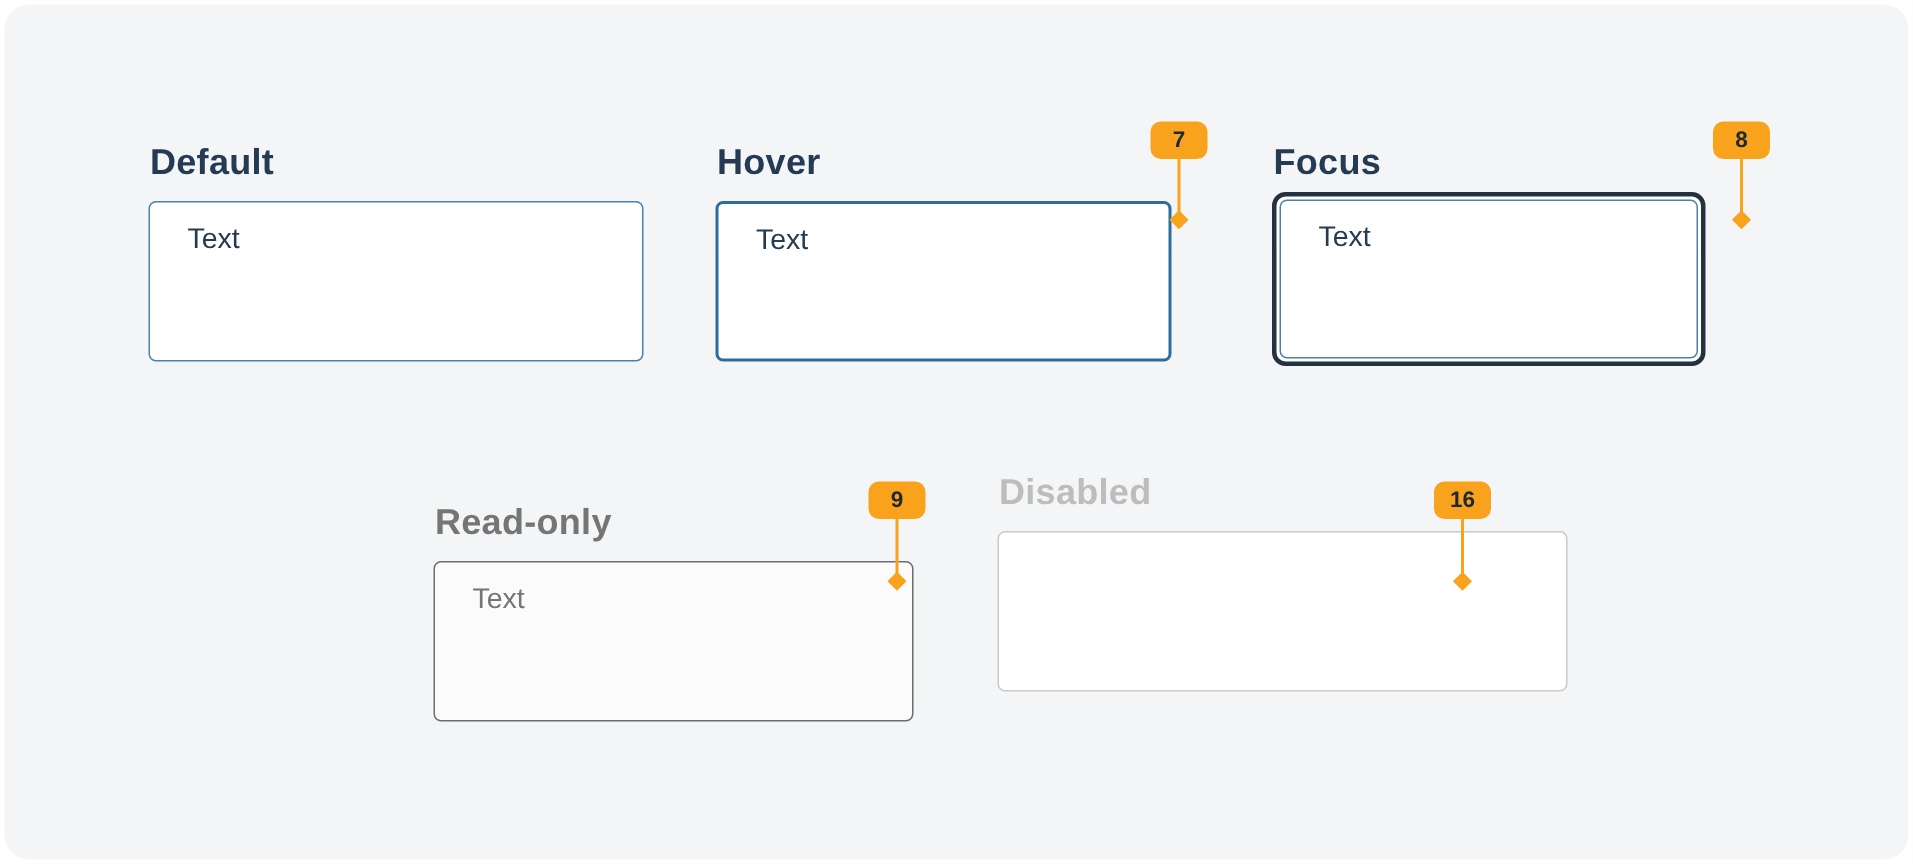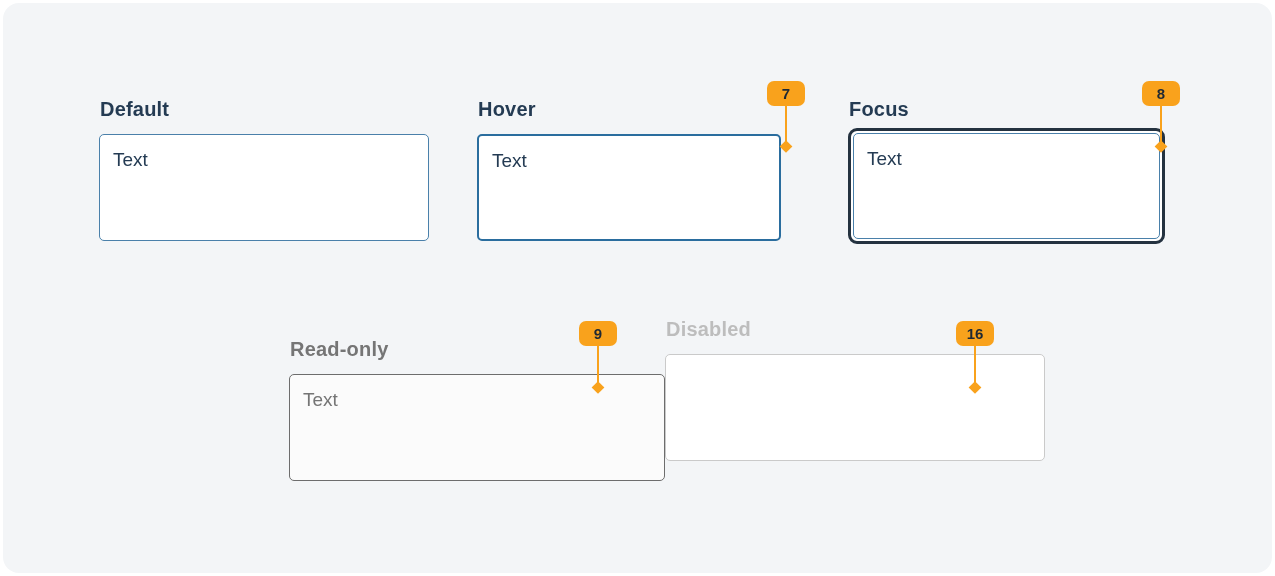--- a/index.html
+++ b/index.html
@@ -8,39 +8,39 @@
     position:relative;
     width:1269px;height:570px;
     margin:3px;
     border-radius:16px;
     background:#f3f5f7;
     overflow:hidden;
   }
   .card{position:absolute;}
   .card-default{left:96px;top:94px;width:330px;}
   .card-hover{left:474px;top:94px;width:304px;}
-  .card-focus{left:845px;top:94px;width:317px;}
-  .card-readonly{left:286px;top:334px;width:376px;}
+  .card-focus{left:845px;top:94px;width:289px;}
+  .card-readonly{left:286px;top:334px;width:320px;}
   .card-disabled{left:662px;top:314px;width:380px;}
 
   .state-label{
     margin:0 0 13px 1px;
-    font-size:20px;font-weight:700;line-height:24px;
+    font-size:24px;font-weight:700;line-height:24px;
     color:#243b53;letter-spacing:0.2px;
   }
   .card-readonly .state-label{color:#757575;}
   .card-disabled .state-label{color:#bdbdbd;}
 
   .box{
     display:block;width:100%;height:107px;
     box-sizing:border-box;
     border-radius:5px;background:#ffffff;
     font-family:"Liberation Sans",sans-serif;
     font-size:19px;line-height:1.35;color:#243b53;
-    padding:12px 13px;
+    padding:12px 25px;
     resize:none;outline:none;overflow:hidden;
   }
   .box-default{border:1px solid #4a80aa;}
   .box-hover{border:2px solid #2a6d9e;}
   .focus-ring{
     box-sizing:border-box;
     margin-top:-6px;
     border:3px solid #243240;border-radius:9px;
     background:#ffffff;padding:2px;width:100%;
   }

